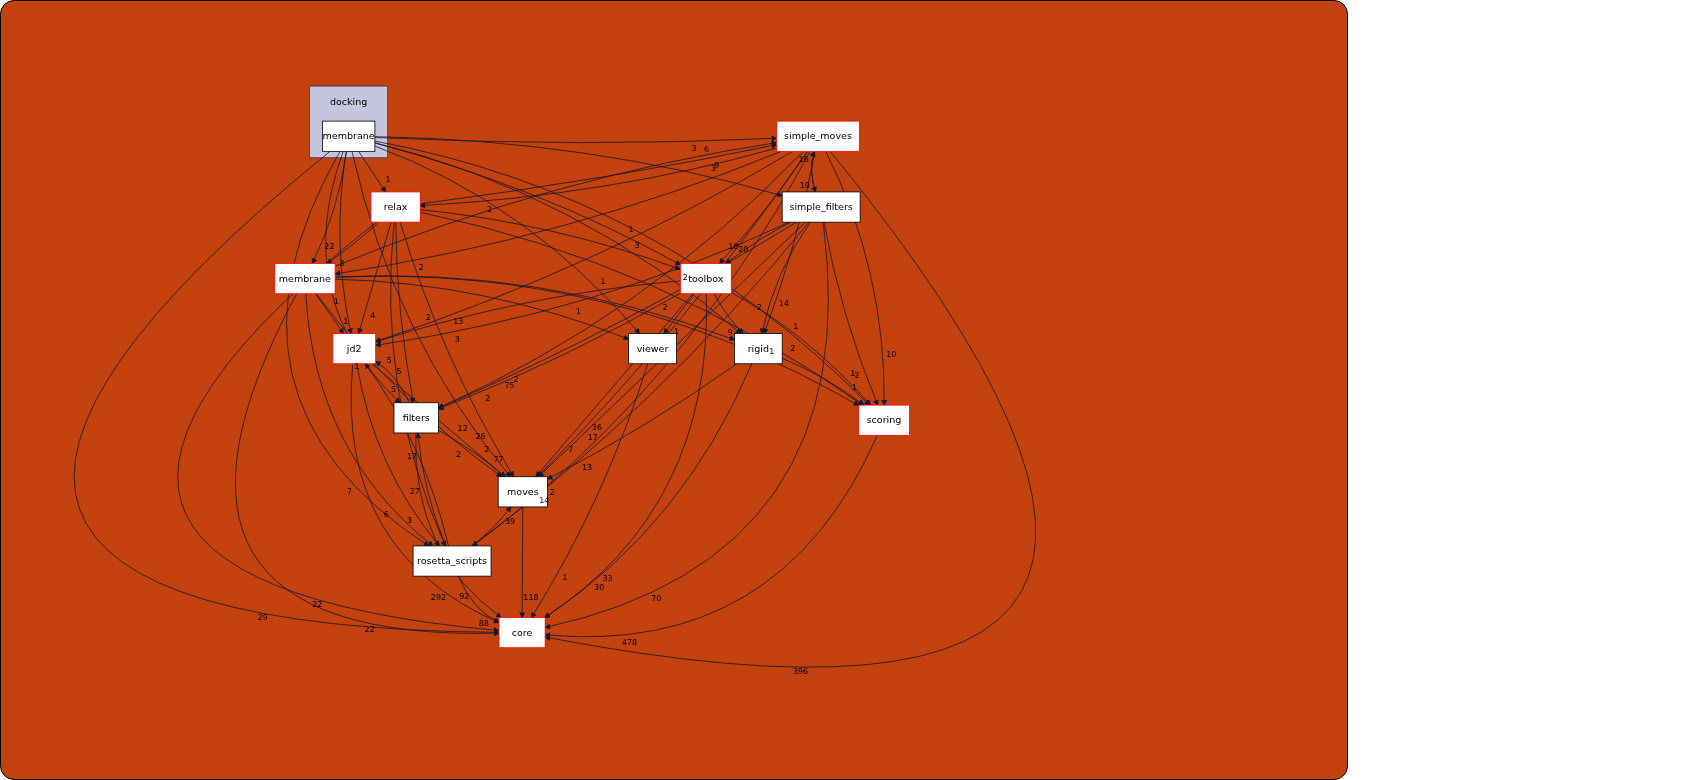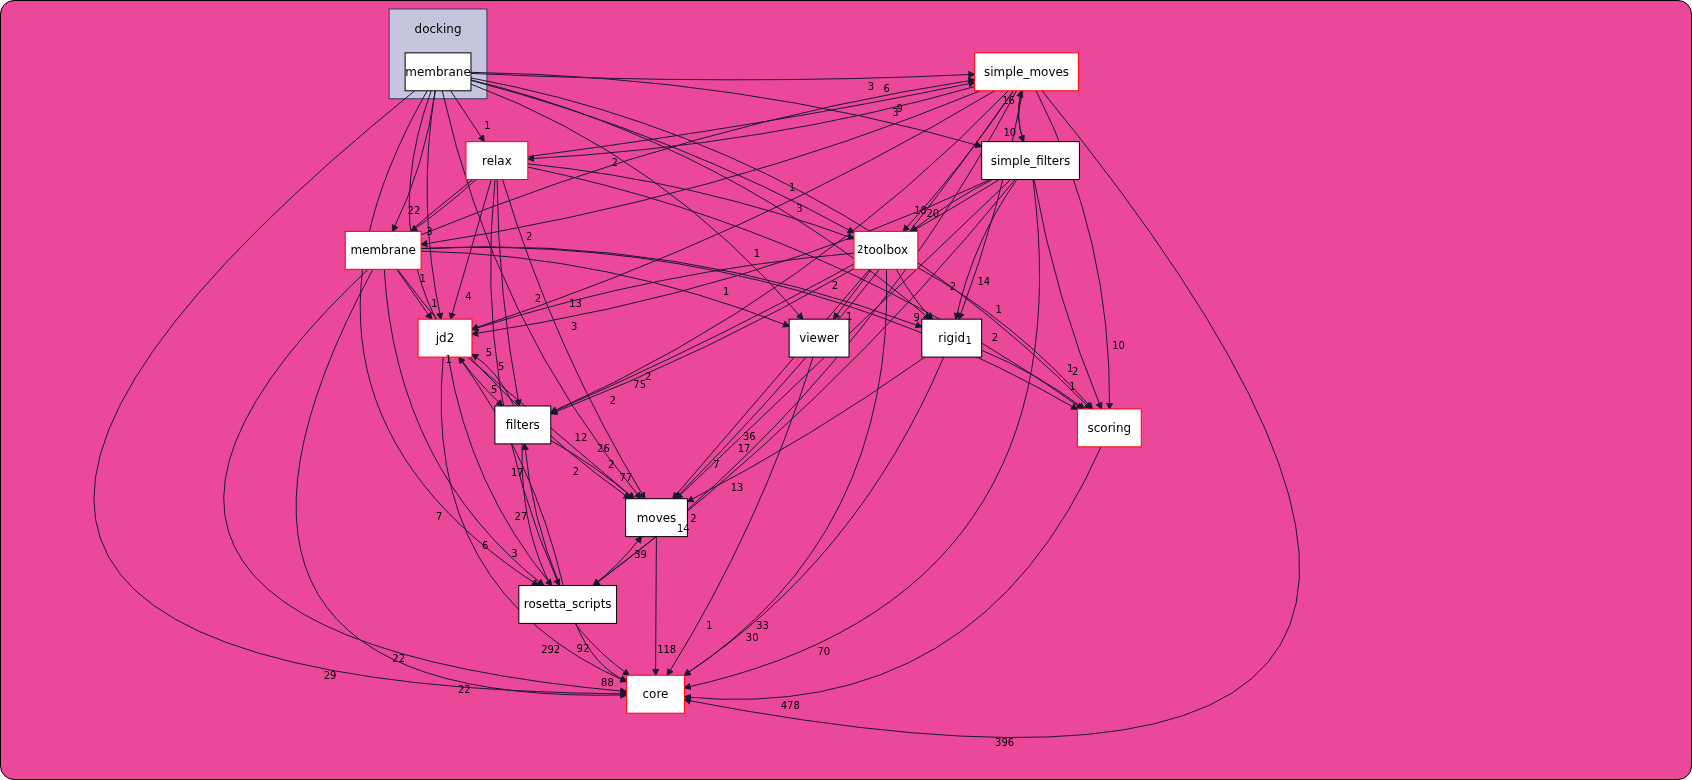--- a/index.html
+++ b/index.html
@@ -1,20 +1,20 @@
 <!DOCTYPE html>
 <html><head>
 <meta charset="utf-8">
 <style>
   html,body{margin:0;padding:0;background:#ffffff;}
   .page{
     position:relative;
-    width:1692px;height:780px;
+    width:1348px;height:780px;
     box-sizing:border-box;
-    background:#ec4899;
+    background:#c2410c;
     border:1.5px solid #000000;
     border-radius:14px;
     overflow:hidden;
   }
   svg{display:block;width:100%;height:100%;}
   .node-label{font:12px "DejaVu Sans", sans-serif; fill:#000;}
   .cluster-label{font:12px "DejaVu Sans", sans-serif; fill:#000;}
   .edge-count{font:10px "DejaVu Sans", sans-serif; fill:#000;}
 </style>
 </head>

